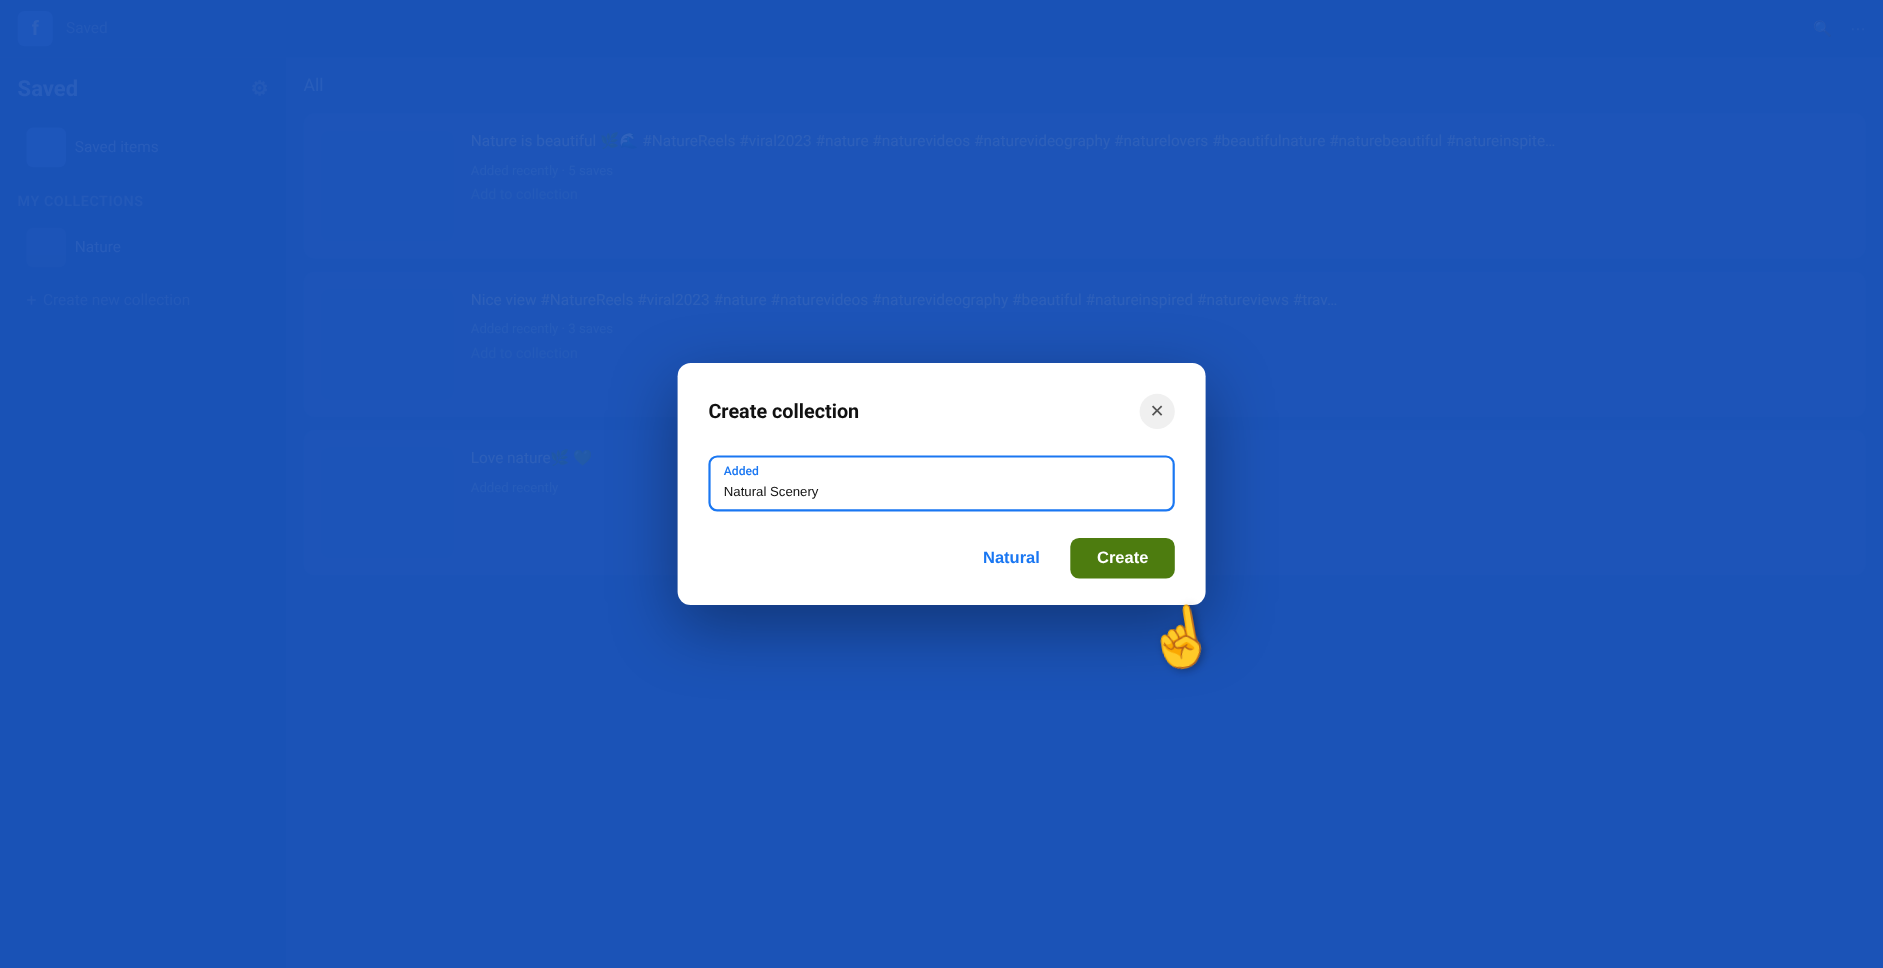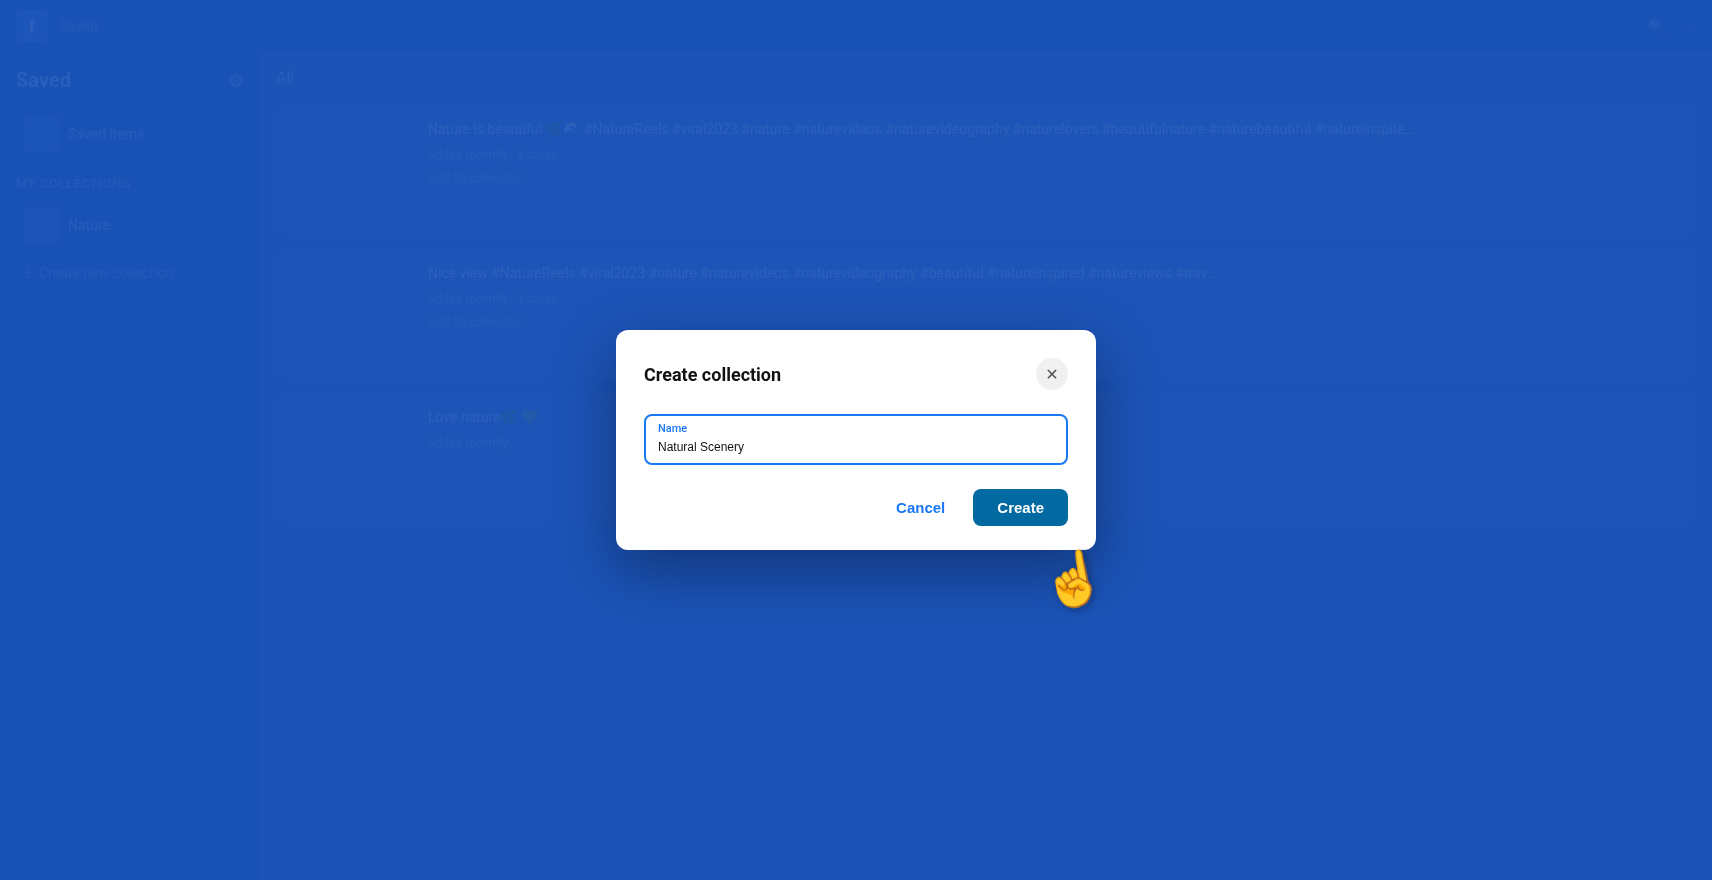--- a/index.html
+++ b/index.html
@@ -268,21 +268,21 @@
     .cancel-btn {
       background: transparent;
       border: none;
       color: #1a77f2;
       font-size: 15px;
       font-weight: 600;
       cursor: pointer;
       padding: 8px 16px;
     }
     .create-btn {
-      background: #0369a1;
+      background: #4d7c0f;
       color: white;
       border: none;
       border-radius: 8px;
       padding: 10px 24px;
       font-size: 15px;
       font-weight: 700;
       cursor: pointer;
     }
 
     
@@ -378,26 +378,26 @@
 <div class="modal-backdrop">
   <div class="modal">
     <div class="modal-header">
       <span class="modal-title">Create collection</span>
       <button class="modal-close-btn">
         <span>✕</span>
       </button>
     </div>
 
     <div class="input-wrapper">
-      <span class="input-label">Name</span>
+      <span class="input-label">Added</span>
       <input class="modal-input" type="text" value="Natural Scenery" style="">
     </div>
 
     <div class="modal-actions">
-      <button class="cancel-btn">Cancel</button>
+      <button class="cancel-btn">Natural</button>
       <button class="create-btn">Create</button>
     </div>
 
     <div class="cursor">
       <span class="cursor-hand">☝</span>
     </div>
   </div>
 </div>
 
 </body></html>

